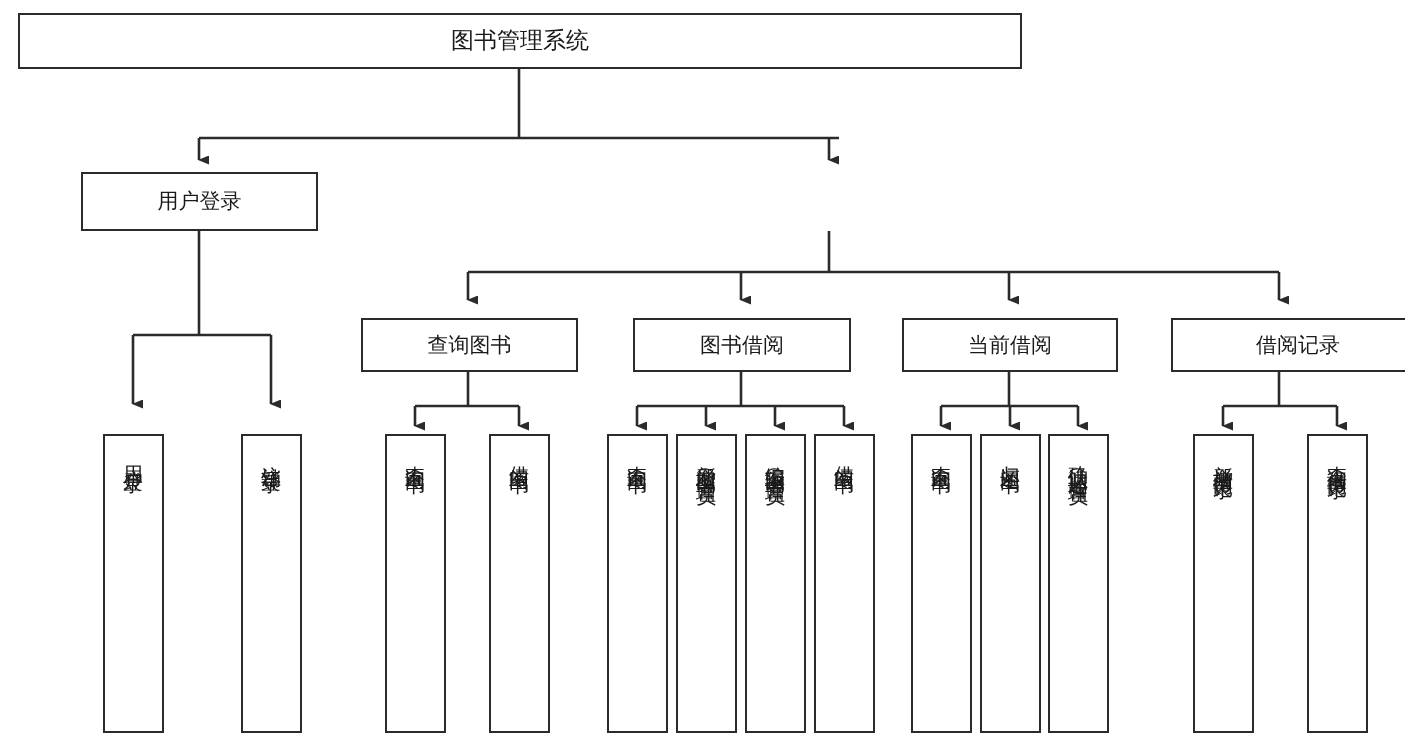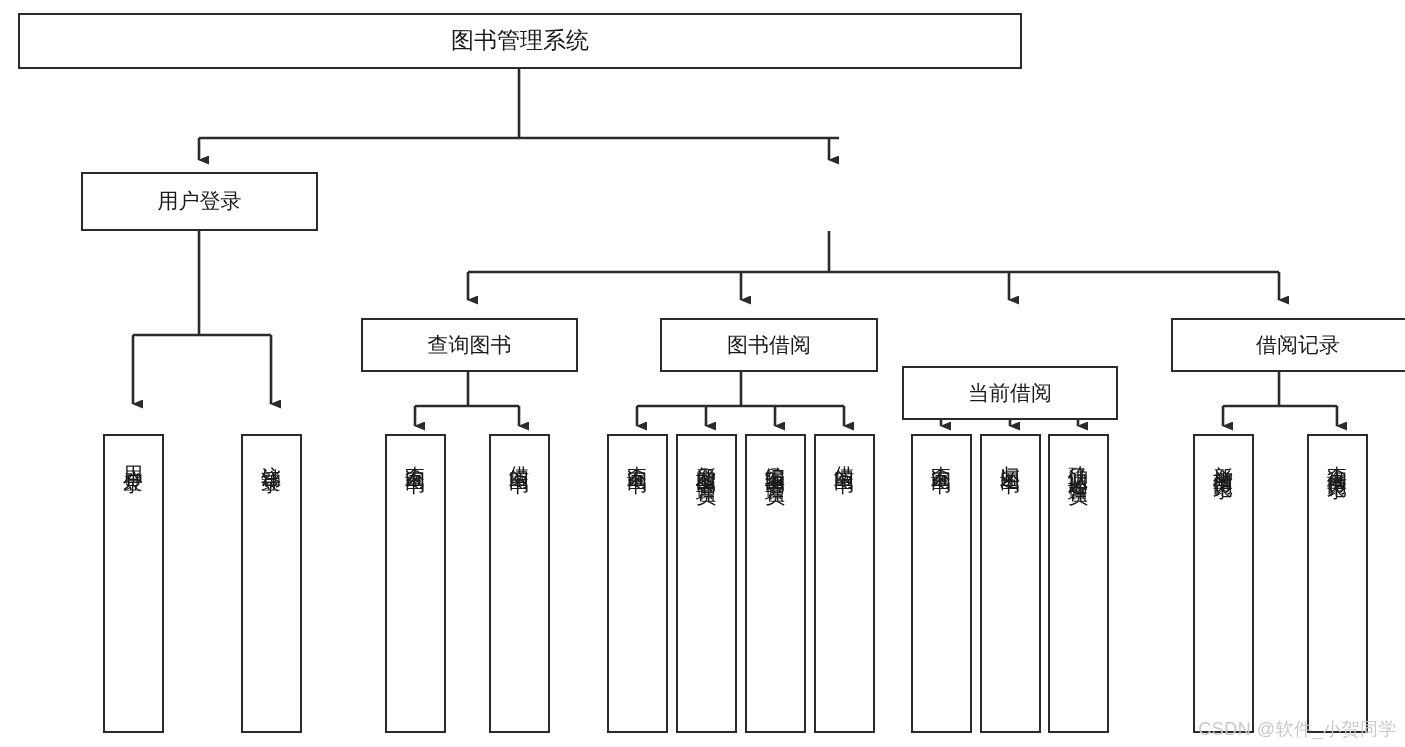--- a/index.html
+++ b/index.html
@@ -140,25 +140,25 @@
 
   <div class="node level-2" style="left:81px; top:172px; width:237px; height:59px;">
     <span class="node-label">用户登录</span>
   </div>
 
 
   <div class="node level-3" style="left:361px; top:318px; width:217px; height:54px;">
     <span class="node-label">查询图书</span>
   </div>
 
-  <div class="node level-3" style="left:660px; top:318px; width:218px; height:54px;">
+  <div class="node level-3" style="left:633px; top:318px; width:218px; height:54px;">
     <span class="node-label">图书借阅</span>
   </div>
 
-  <div class="node level-3" style="left:902px; top:318px; width:216px; height:54px;margin-top:48px;">
+  <div class="node level-3" style="left:902px; top:318px; width:216px; height:54px;">
     <span class="node-label">当前借阅</span>
   </div>
 
   <div class="node level-3" style="left:1171px; top:318px; width:254px; height:54px;">
     <span class="node-label">借阅记录</span>
   </div>
 
   <div class="node level-4" style="left:103px; top:434px; width:61px; height:299px;">
     <span class="node-label">用户登录</span>
   </div>
@@ -204,15 +204,14 @@
   </div>
 
   <div class="node level-4" style="left:1193px; top:434px; width:61px; height:299px;">
     <span class="node-label">新增借阅记录</span>
   </div>
 
   <div class="node level-4" style="left:1307px; top:434px; width:61px; height:299px;">
     <span class="node-label">查询借阅记录</span>
   </div>
 
-  <div id="watermark">CSDN @软件_小贺同学</div>
 
 </div>
 
 </body></html>

